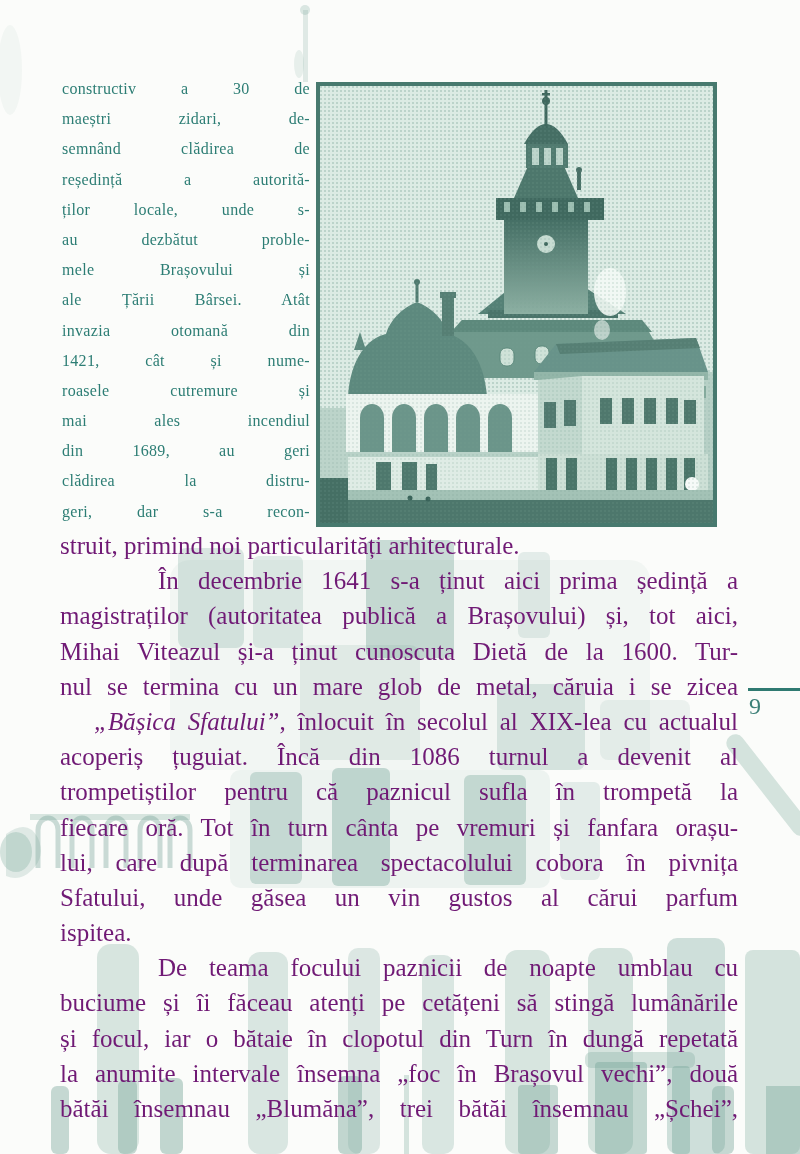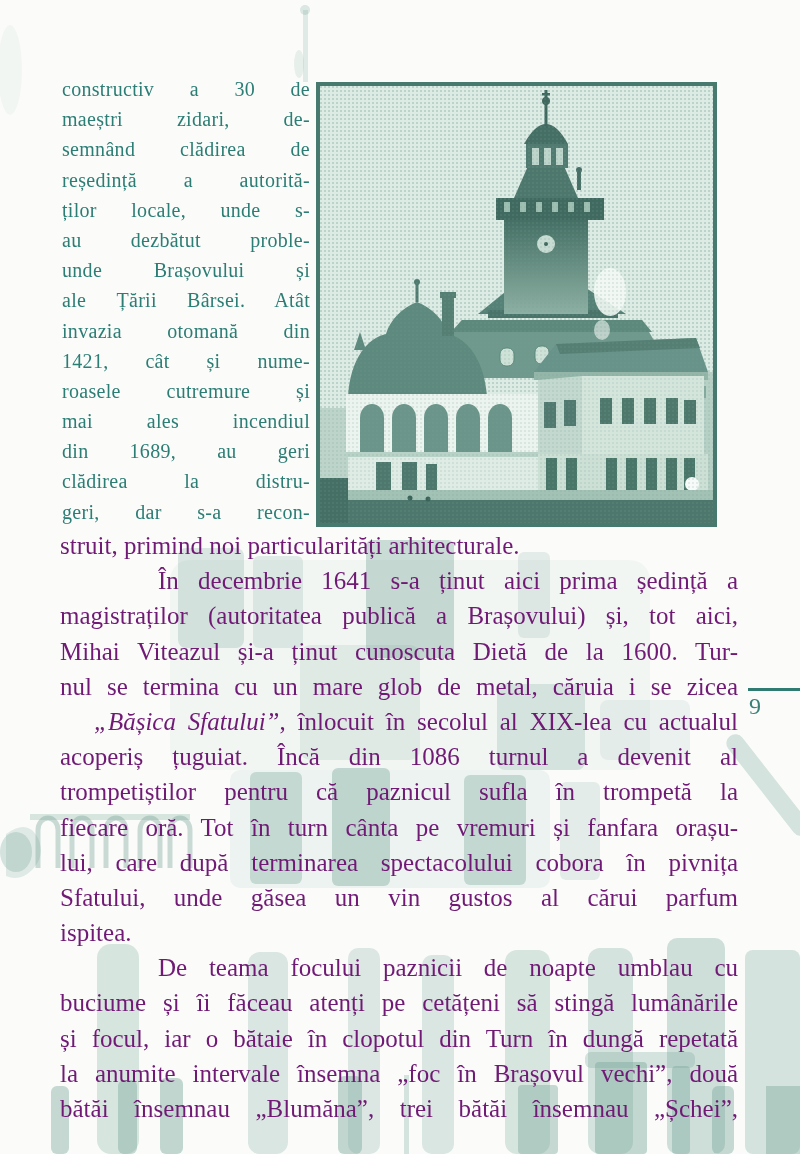--- a/index.html
+++ b/index.html
@@ -9,21 +9,21 @@
     font-family:"Liberation Serif","DejaVu Serif",serif;
   }
   svg.wm{position:absolute;left:0;top:0;z-index:0;}
   .photo-frame{
     position:absolute;left:316px;top:82px;width:401px;height:445px;
     border:4px solid #47796e;box-sizing:border-box;background:#dcebe4;z-index:1;
   }
   svg.photo{display:block;width:393px;height:437px;}
   .col-text{
     position:absolute;left:62px;top:74px;width:248px;z-index:2;
-    color:#2c7d74;font-size:20px;letter-spacing:0.3px;
+    color:#2c7d74;font-size:16px;letter-spacing:0.3px;
   }
   .cline{height:30.2px;line-height:30.2px;text-align:justify;text-align-last:justify;}
   .body-text{
     position:absolute;left:60px;top:528px;width:678px;z-index:2;
     color:#701a75;font-size:25px;
   }
   .bline{height:35.2px;line-height:35.2px;}
   .j{text-align:justify;text-align-last:justify;}
   .nj{text-align:left;text-align-last:left;}
   .ind{text-indent:98px;}
@@ -204,21 +204,21 @@
     </svg>
   </div>
 
   <div class="col-text">
     <div class="cline">constructiv a 30 de</div>
     <div class="cline">maeștri zidari, de-</div>
     <div class="cline">semnând clădirea de</div>
     <div class="cline">reședință a autorită-</div>
     <div class="cline">ților locale, unde s-</div>
     <div class="cline">au dezbătut proble-</div>
-    <div class="cline">unde Brașovului și</div>
+    <div class="cline">mele Brașovului și</div>
     <div class="cline">ale Țării Bârsei. Atât</div>
     <div class="cline">invazia otomană din</div>
     <div class="cline">1421, cât și nume-</div>
     <div class="cline">roasele cutremure și</div>
     <div class="cline">mai ales incendiul</div>
     <div class="cline">din 1689, au geri</div>
     <div class="cline">clădirea la distru-</div>
     <div class="cline">geri, dar s-a recon-</div>
   </div>
 

